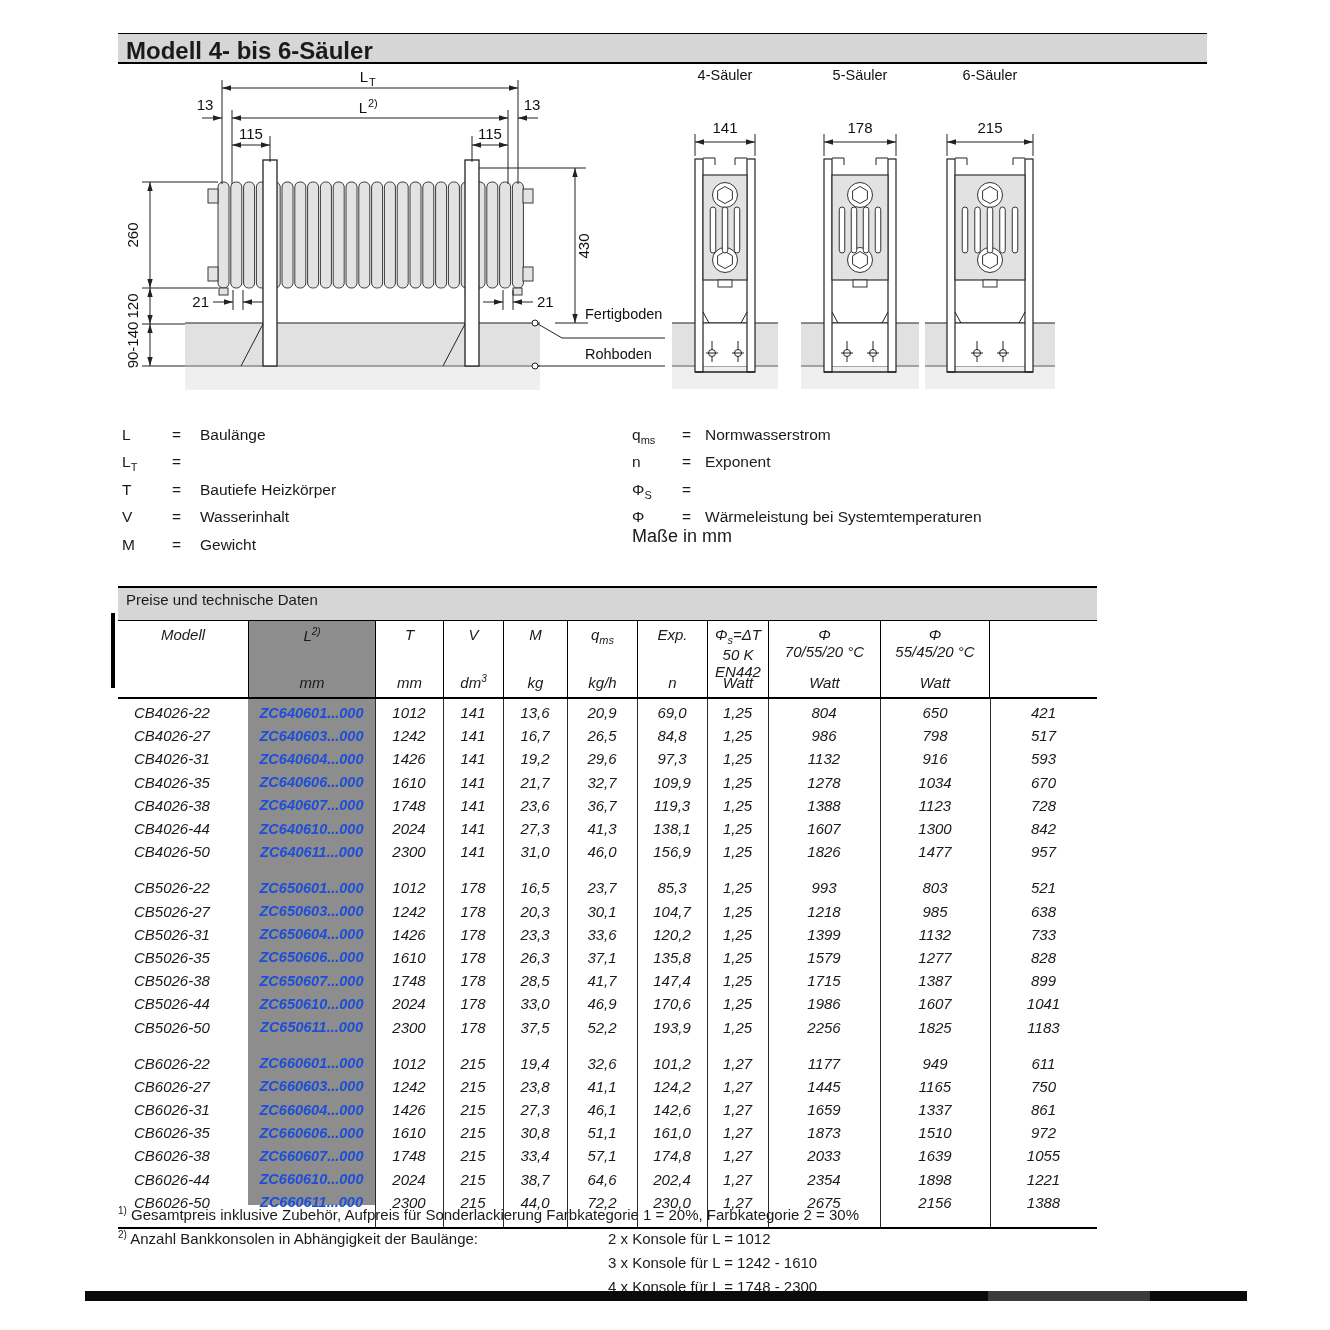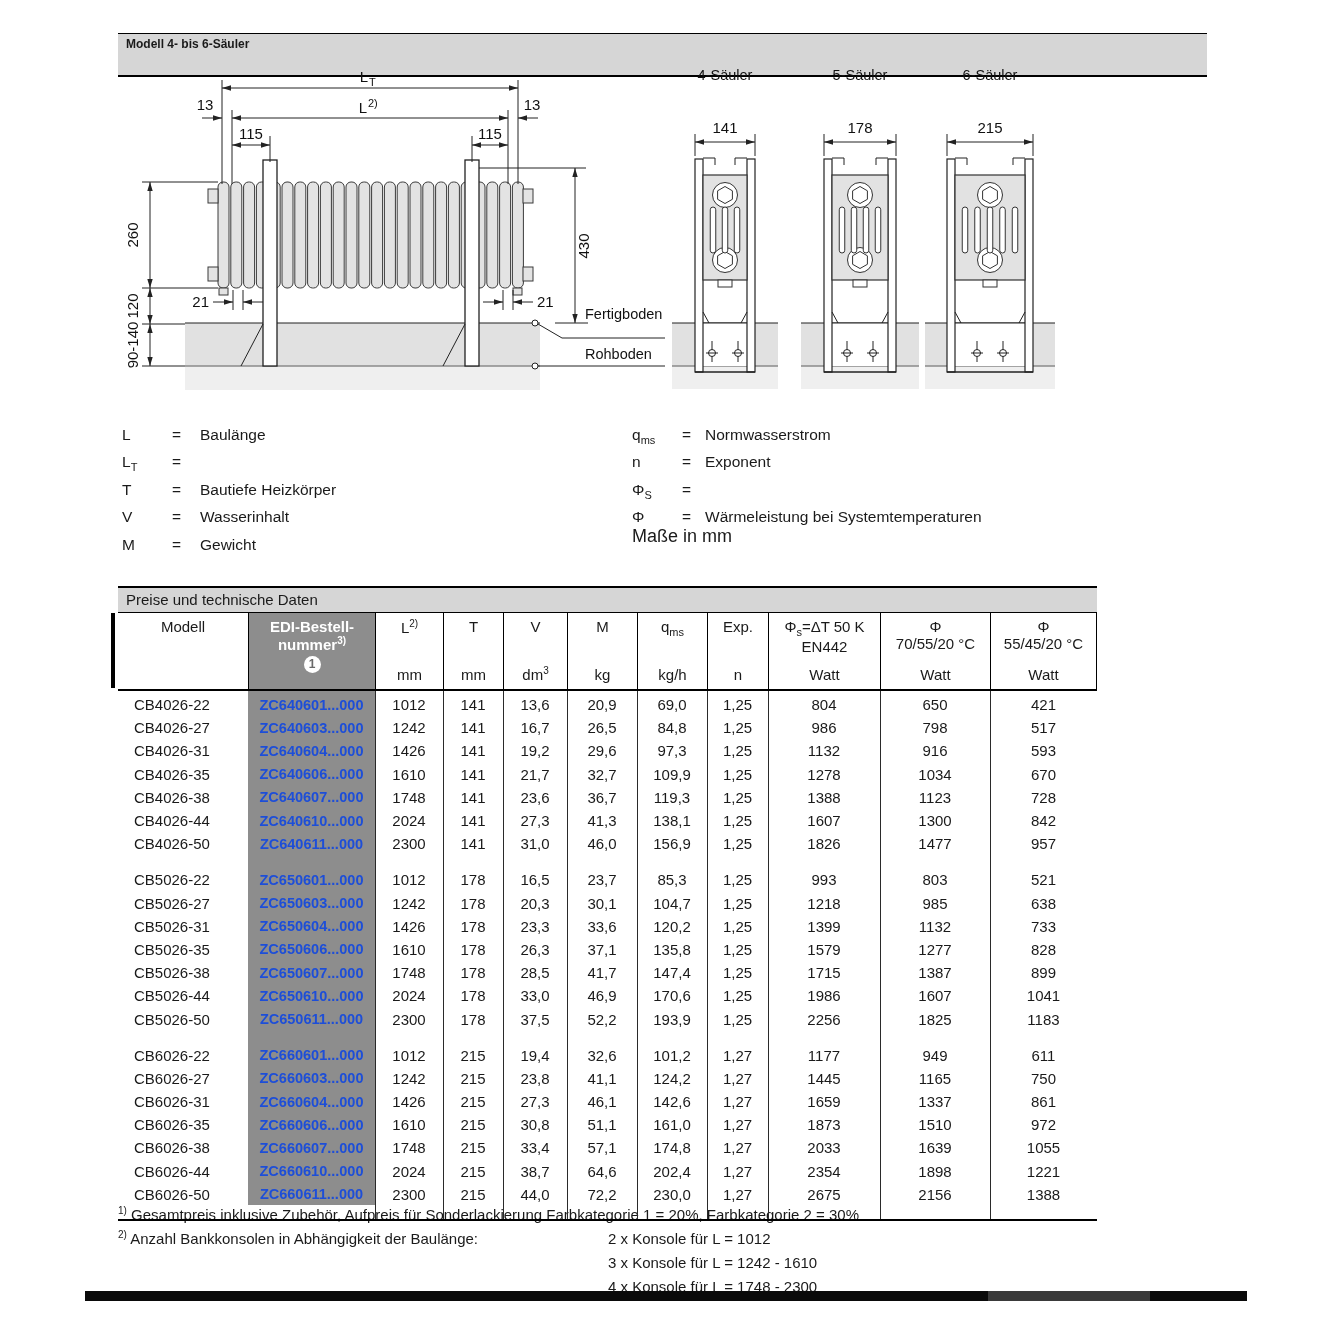--- a/index.html
+++ b/index.html
@@ -1,45 +1,45 @@
 <!DOCTYPE html>
 <html><head>
 <meta charset="utf-8">
 <style>
   * { margin:0; padding:0; box-sizing:border-box; }
   html,body { width:1330px; height:1330px; }
   body { background:#fff; font-family:"Liberation Sans",sans-serif; color:#1a1a1a; position:relative; overflow:hidden; }
   .abs { position:absolute; }
 
   
-  .titlebar { position:absolute; left:118px; top:33px; width:1089px; height:44px;
+  .titlebar { position:absolute; left:118px; top:33px; width:1089px; height:31px;
     border-top:1px solid #000; border-bottom:2px solid #000; background:#d6d6d6;
-    padding:3px 12px 0 8px; font-size:12px; font-weight:bold; }
+    padding:3px 12px 0 8px; font-size:24px; font-weight:bold; }
 
   
   svg.dwg { position:absolute; left:118px; top:62px; }
   svg.dwg text { font-family:"Liberation Sans",sans-serif; fill:#111; }
 
   
   .legend { position:absolute; font-size:15.5px; }
   .lrow { display:flex; line-height:21.3px; }
   .lsym { width:50px; }
   .leq  { width:28px; }
   .legend-right .leq { width:23px; }
   sub { font-size:11px;margin-top:16px; }
   sup { font-size:10px; }
   .masse { position:absolute; left:632px; top:526px; font-size:18px; }
 
   
   .table { position:absolute; left:118px; top:586px; width:979px; }
   .t-topline { height:2px; background:#000; position:relative; z-index:1; }
-  .t-titlebar { height:24px; background:#d6d6d6; font-size:15px; padding:3px 0 0 8px; position:relative; z-index:1; }
+  .t-titlebar { height:32px; background:#d6d6d6; font-size:15px; padding:3px 0 0 8px; position:relative; z-index:1; }
   .edi-col-bg { position:absolute; left:130px; top:26px; width:127px; height:593px; background:#8d8d8d; z-index:0; }
   .hmark { position:absolute; left:-7px; top:27px; width:4px; height:75px; background:#000; }
-  .grid11 { display:grid; grid-template-columns:130px 127px 68px 60px 64px 70px 70px 61px 112px 110px 107px; }
+  .grid11 { display:grid; grid-template-columns:130px 127px 68px 60px 64px 70px 70px 61px 112px 110px 107px;font-style:italic; }
   .thead { position:relative; z-index:1; border-top:1px solid #000; border-bottom:2.5px solid #000; height:79px; font-size:15px; }
   .hc { position:relative; text-align:center; padding-top:5px; border-left:1px solid #000; }
   .hc:first-child { border-left:none; }
   .hc:last-child { border-right:1px solid #000; }
   .hc .hu { position:absolute; bottom:6px; left:0; right:0; }
   .hc-edi { color:#fff; font-weight:bold; border-left:1px solid #000; }
   .badge { width:17px; height:17px; border-radius:50%; background:#fff; color:#6a6a6a;
     font-weight:bold; font-size:12px; line-height:17px; margin:3px auto 0; }
   .tbody { position:relative; z-index:1; border-bottom:2px solid #000; padding-top:2px; }
   .tgroup { position:relative; }
@@ -367,25 +367,20 @@
 
 <div class="table">
   <div class="edi-col-bg"></div>
   <div class="hmark"></div>
   <div class="t-topline"></div>
   <div class="t-titlebar">
     <span>Preise und technische Daten</span>
   </div>
   <div class="thead grid11">
     <div class="hc" style="border-left:none"><span>Modell</span></div>
-    <div class="hc hc-edi">
-      <div>EDI-Bestell-</div>
-      <div><span>nummer</span><sup>3)</sup></div>
-      <div class="badge">1</div>
-    </div>
     <div class="hc">
         <div><span>L</span><sup>2)</sup></div>
         <div class="hu">mm</div>
       </div>
     <div class="hc">
         <div>T</div>
         <div class="hu">mm</div>
       </div>
     <div class="hc">
         <div>V</div>

